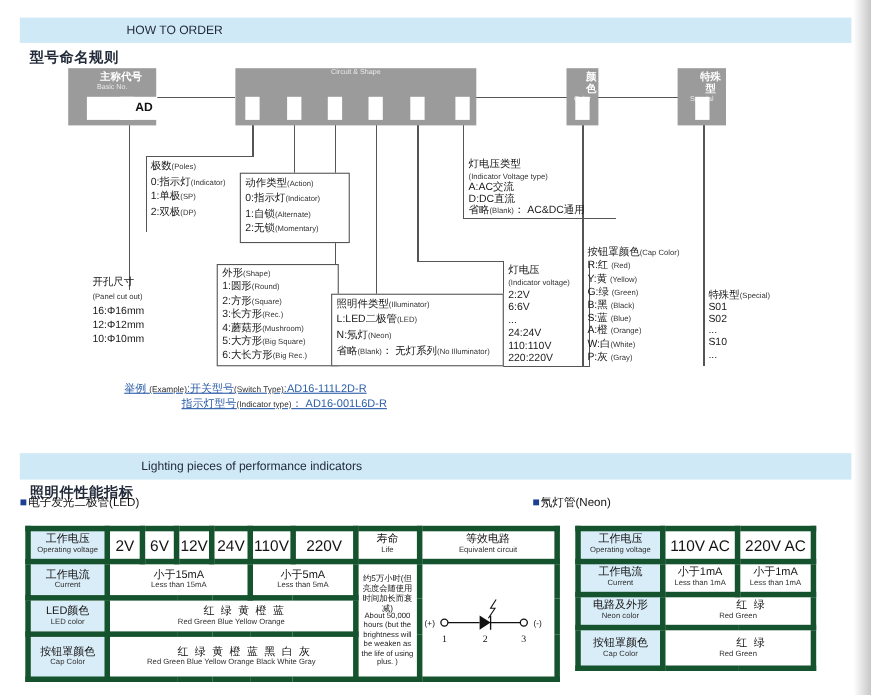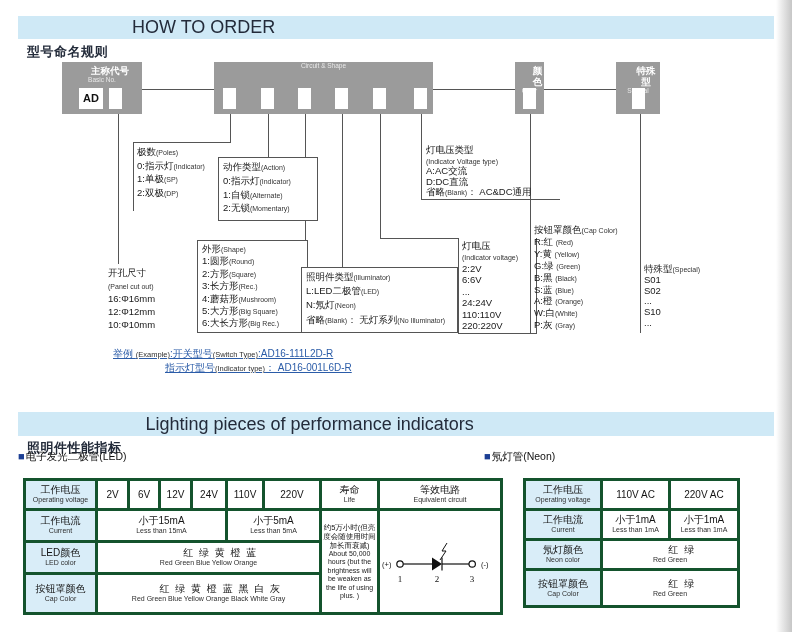--- a/index.html
+++ b/index.html
@@ -4,62 +4,62 @@
 <style>
   html,body{margin:0;padding:0;background:#fff;}
   #page{position:relative;width:792px;height:632px;background:#fff;overflow:hidden;
         font-family:"Liberation Sans","DejaVu Sans",sans-serif;color:#1a1a1a;}
   .edge-shadow{position:absolute;top:0;right:0;width:16px;height:632px;
         background:linear-gradient(to right,rgba(200,200,200,0),#c6c6c6);}
   
   .bar{position:absolute;left:18px;width:756px;height:23px;background:var(--header_bar,#cfe9f6);
        display:flex;align-items:center;padding:0 0 0 9px;box-sizing:border-box;}
   .bar .zh-t{font-size:13px;font-weight:700;color:#232b3a;letter-spacing:.5px;margin-top:48px;}
-  .bar .en-t{font-size:18px;color:#232b3a;margin-left:24px;}
+  .bar .en-t{font-size:11px;color:#232b3a;margin-left:7px;}
   #bar1{top:16px;} #bar2{top:412px;height:24px;}
   
   .gbox{position:absolute;background:var(--box_gray,#9b9b9b);color:#fff;text-align:center;}
   .gbox .gzh{font-size:9.5px;font-weight:700;line-height:11px;margin-top:3px;margin-left:16px;}
   .gbox .gen{font-size:6.5px;color:#e9e9e9;line-height:7px;}
   .wbox{position:absolute;background:#fff;width:13px;height:21px;top:26px;}
   .wbox.ad{width:24px;color:#111;font-size:11px;font-weight:700;line-height:21px;text-align:center;}
   
   #wires{position:absolute;left:0;top:0;pointer-events:none;}
   
   .ann{position:absolute;font-size:9.5px;line-height:13px;color:#191919;white-space:nowrap;}
   .ann .en{font-size:7px;color:#333;}
   .boxed{border:1px solid #555;background:#fff;box-sizing:border-box;padding:2px 4px;}
   #ann-poles{left:137px;top:145px;line-height:13.5px;}
   #ann-action{left:218px;top:157px;width:100px;height:64px;line-height:13.8px;}
-  #ann-panel{left:84px;top:266px;line-height:13px;margin-left:24px;}
+  #ann-panel{left:84px;top:250px;line-height:13px;}
   #ann-shape{left:197px;top:240px;width:111px;height:93px;line-height:12.4px;}
   #ann-illum{left:301px;top:267px;width:157px;height:66px;line-height:14.2px;}
   #ann-volt{left:462px;top:240px;line-height:11.4px;}
   #ann-vtype{left:426px;top:145px;line-height:10.6px;}
   #ann-cap{left:534px;top:224px;line-height:11.9px;}
   #ann-special{left:644px;top:264px;line-height:10.8px;}
   
   #example{position:absolute;left:113px;top:347px;font-size:10px;line-height:14px;
            color:var(--link_blue,#2b5ca8);}
   #example .ln{text-decoration:underline;white-space:nowrap;}
   #example .ln:nth-child(2){margin-left:52px;}
   #example .en{font-size:7.5px;}
   
   .marker{position:absolute;font-size:10.5px;color:#111;}
   .marker .sq{color:var(--marker_blue,#1c3f94);font-size:11px;margin-right:1px;}
   #marker-led{left:18px;top:450px;} #marker-neon{left:484px;top:450px;}
   
   table.t{position:absolute;border-collapse:collapse;table-layout:fixed;background:#fff;}
-  table.t td,table.t th{border:3px solid #14532d;text-align:center;vertical-align:middle;
+  table.t td,table.t th{border:5px solid #14532d;text-align:center;vertical-align:middle;
            padding:1px 1px;overflow:hidden;}
   table.t th{background:var(--table_header,#d9edf8);font-weight:400;}
   #led-table{left:23px;top:478px;} #neon-table{left:523px;top:478px;}
   .zh{font-size:10px;color:#141414;line-height:12px;}
   .en{font-size:7px;color:#2e2e2e;line-height:8.5px;}
-  .vcell{font-size:10px;color:#141414;}
+  .vcell{font-size:14px;color:#141414;}
   .spaced{letter-spacing:1.5px;padding-left:24px;}
   td.life{vertical-align:top;text-align:left;padding:2px 2px;}
   .life .zh-s{font-size:7.5px;line-height:9px;word-break:break-all;color:#141414;}
   .life .en-s{font-size:7px;line-height:8.5px;color:#222;}
   td.circ{padding:0;}
   .serif{font-family:"Liberation Serif","DejaVu Serif",serif;}
 </style>
 </head>
 <body>
 
@@ -84,21 +84,21 @@
       <path d="M458,238 V333 H536 V238"></path>
       <path d="M421,109 V199 H560"></path>
       <path d="M530,109 V333"></path>
       <path d="M640,109 V333"></path>
     </g>
   </svg>
 
   <div class="gbox" style="left:62px;top:62px;width:80px;height:52px;">
     <div class="gzh">主称代号</div>
     <div class="gen">Basic No.</div>
-    <div class="wbox ad" style="left:17px;">AD</div>
+    <div class="wbox ad" style="left:17px;padding-left:40px;">AD</div>
     <div class="wbox" style="left:47px;"></div>
   </div>
 
   <div class="gbox" style="left:214px;top:62px;width:219px;height:52px;">
     <div class="gen">Circuit &amp; Shape</div>
     <div class="wbox" style="left:9px;"></div>
     <div class="wbox" style="left:47px;"></div>
     <div class="wbox" style="left:84px;"></div>
     <div class="wbox" style="left:121px;"></div>
     <div class="wbox" style="left:159px;"></div>
@@ -321,21 +321,21 @@
         <div class="zh">小于1mA</div>
         <div class="en">Less than 1mA</div>
       </td>
       <td>
         <div class="zh">小于1mA</div>
         <div class="en">Less than 1mA</div>
       </td>
     </tr>
     <tr style="height:30px">
       <th>
-        <div class="zh">氖灯颜色</div>
+        <div class="zh">电路及外形</div>
         <div class="en">Neon color</div>
       </th>
       <td colspan="2">
         <div class="zh spaced">红 绿</div>
         <div class="en">Red Green</div>
       </td>
     </tr>
     <tr style="height:37px">
       <th>
         <div class="zh">按钮罩颜色</div>

